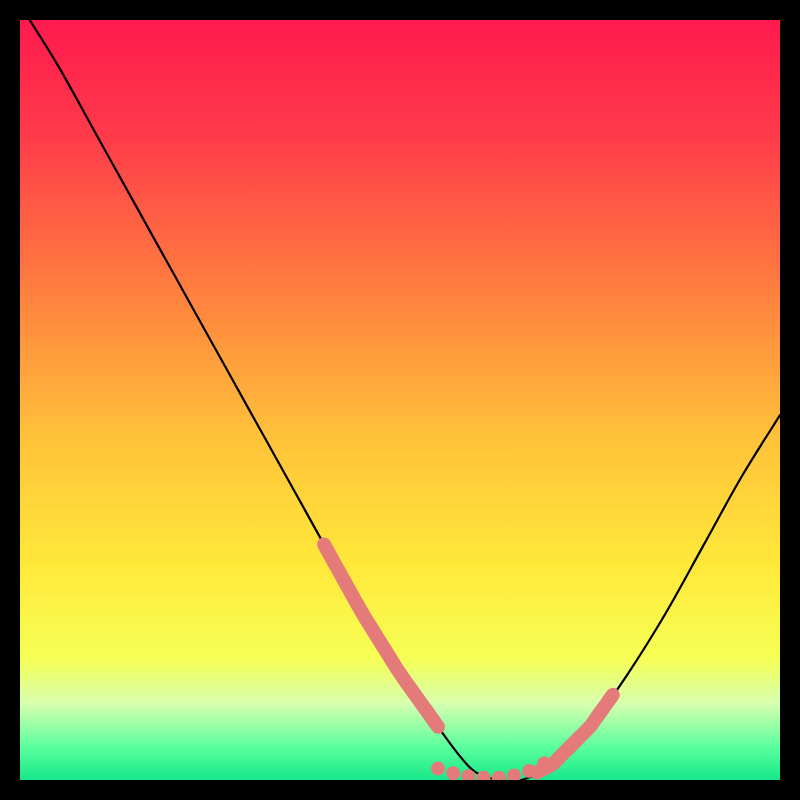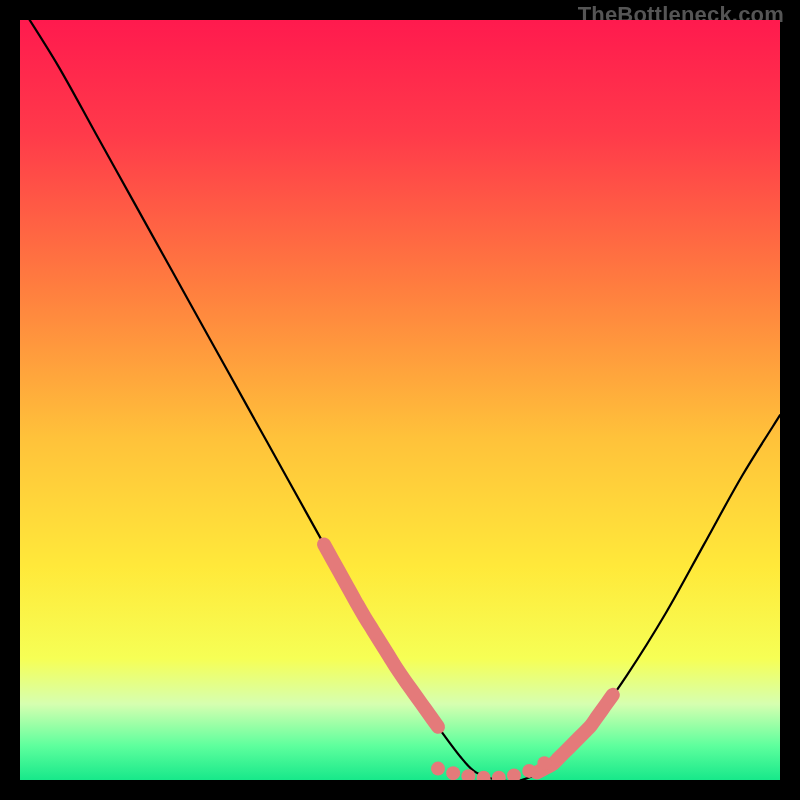--- a/index.html
+++ b/index.html
@@ -33,21 +33,20 @@
     font-weight: 600;
     letter-spacing: 0.2px;
     user-select: none;
   }
   svg { display: block; }
 </style>
 </head>
 <body>
 
 <div class="stage">
-  <div class="watermark">TheBottleneck.com</div>
 
   <div class="plot">
     <svg id="chart-svg" width="760" height="760" viewBox="0 0 760 760">
       <defs>
         <linearGradient id="bg-grad" x1="0" y1="0" x2="0" y2="1">
             <stop offset="0.0%" stop-color="#ff1a4e"></stop>
             <stop offset="15.0%" stop-color="#ff3a4a"></stop>
             <stop offset="35.0%" stop-color="#ff7d3f"></stop>
             <stop offset="55.0%" stop-color="#ffc23a"></stop>
             <stop offset="72.0%" stop-color="#ffe93a"></stop>

